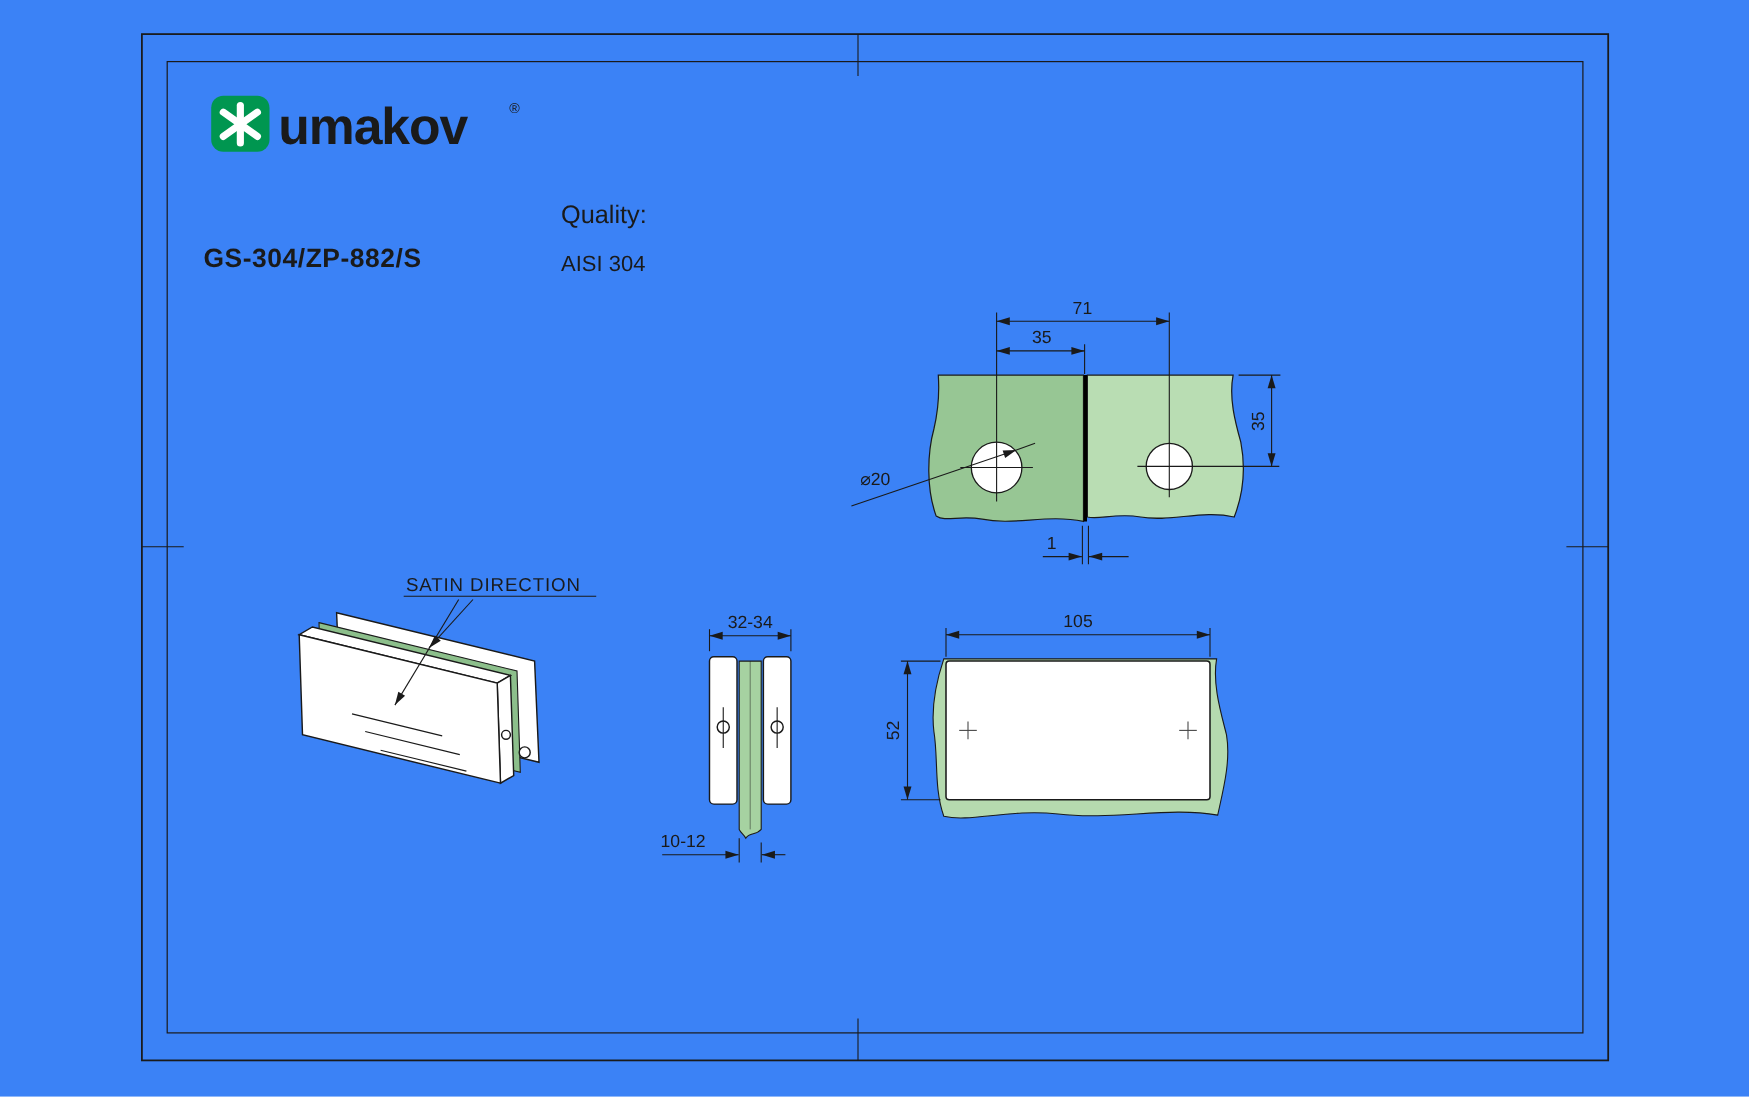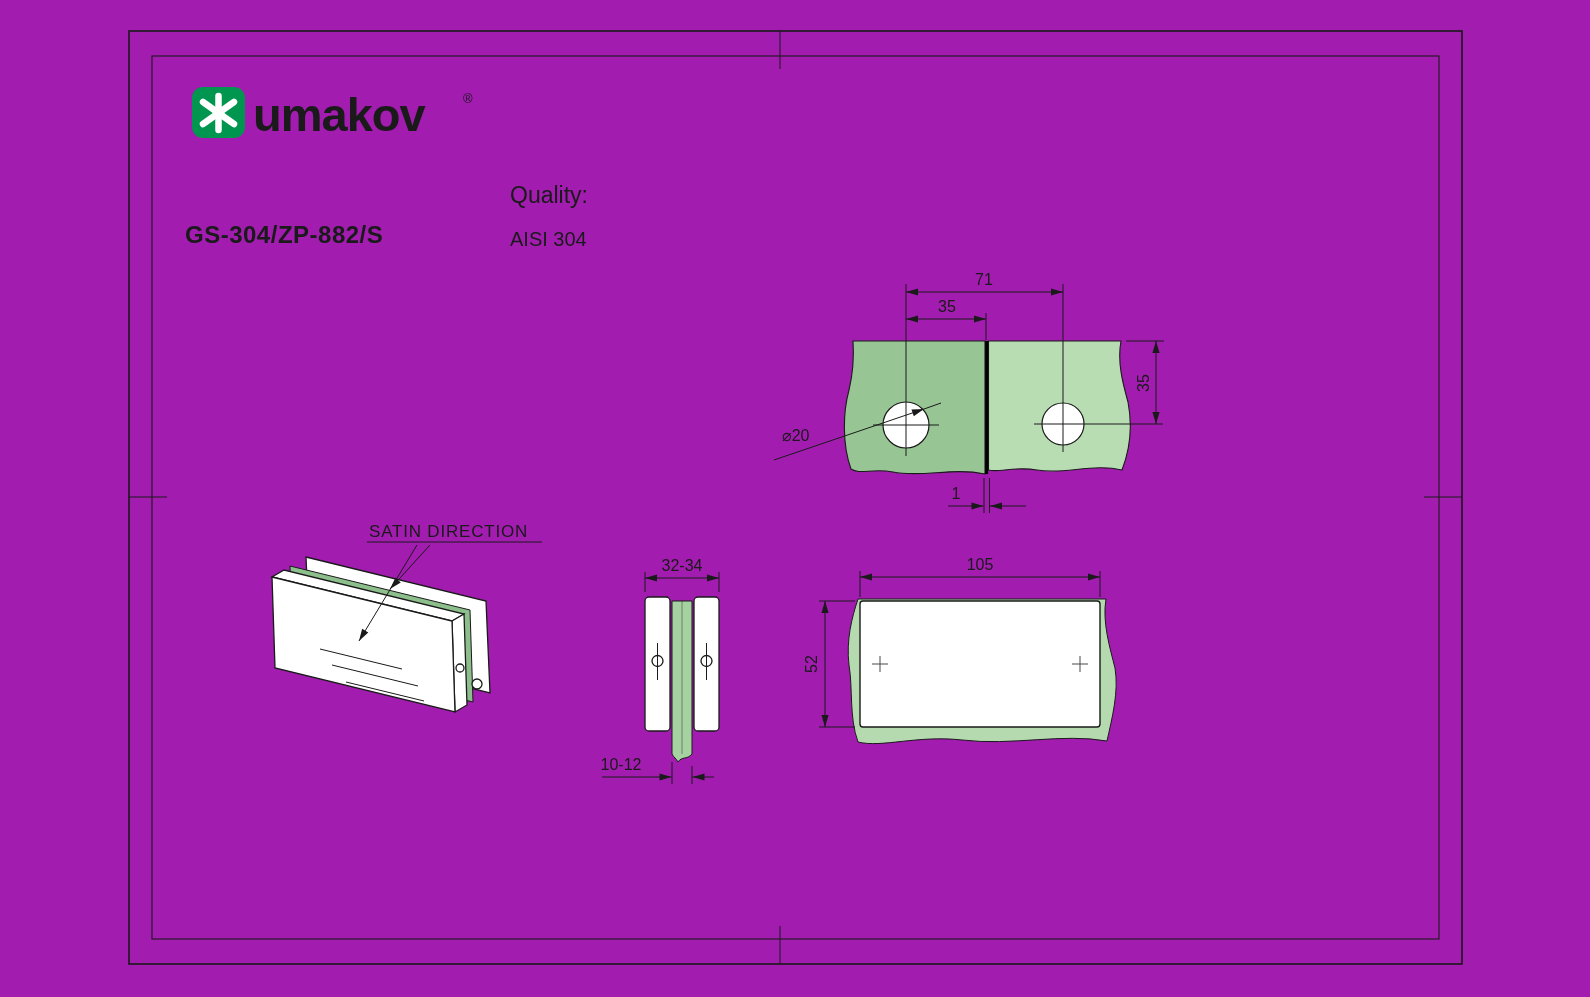--- a/index.html
+++ b/index.html
@@ -1,16 +1,16 @@
 <!DOCTYPE html>
 <html><head>
 <meta charset="utf-8">
 <style>
   html,body{margin:0;padding:0;background:#ffffff;}
-  .sheet{position:relative;width:1590px;height:997px;background:#a21caf;font-family:"Liberation Sans",sans-serif;overflow:hidden;}
+  .sheet{position:relative;width:1590px;height:997px;background:#3b82f6;font-family:"Liberation Sans",sans-serif;overflow:hidden;}
   svg text{font-family:"Liberation Sans",sans-serif;fill:#1a1a1a;}
   .dim-text{font-size:16px;}
   .ln{stroke:#1a1a1a;stroke-width:1;fill:none;}
   .edge{stroke:#1a1a1a;stroke-width:1.3;}
   .white{fill:#ffffff;}
 </style>
 </head>
 <body>
 
 <div class="sheet">

